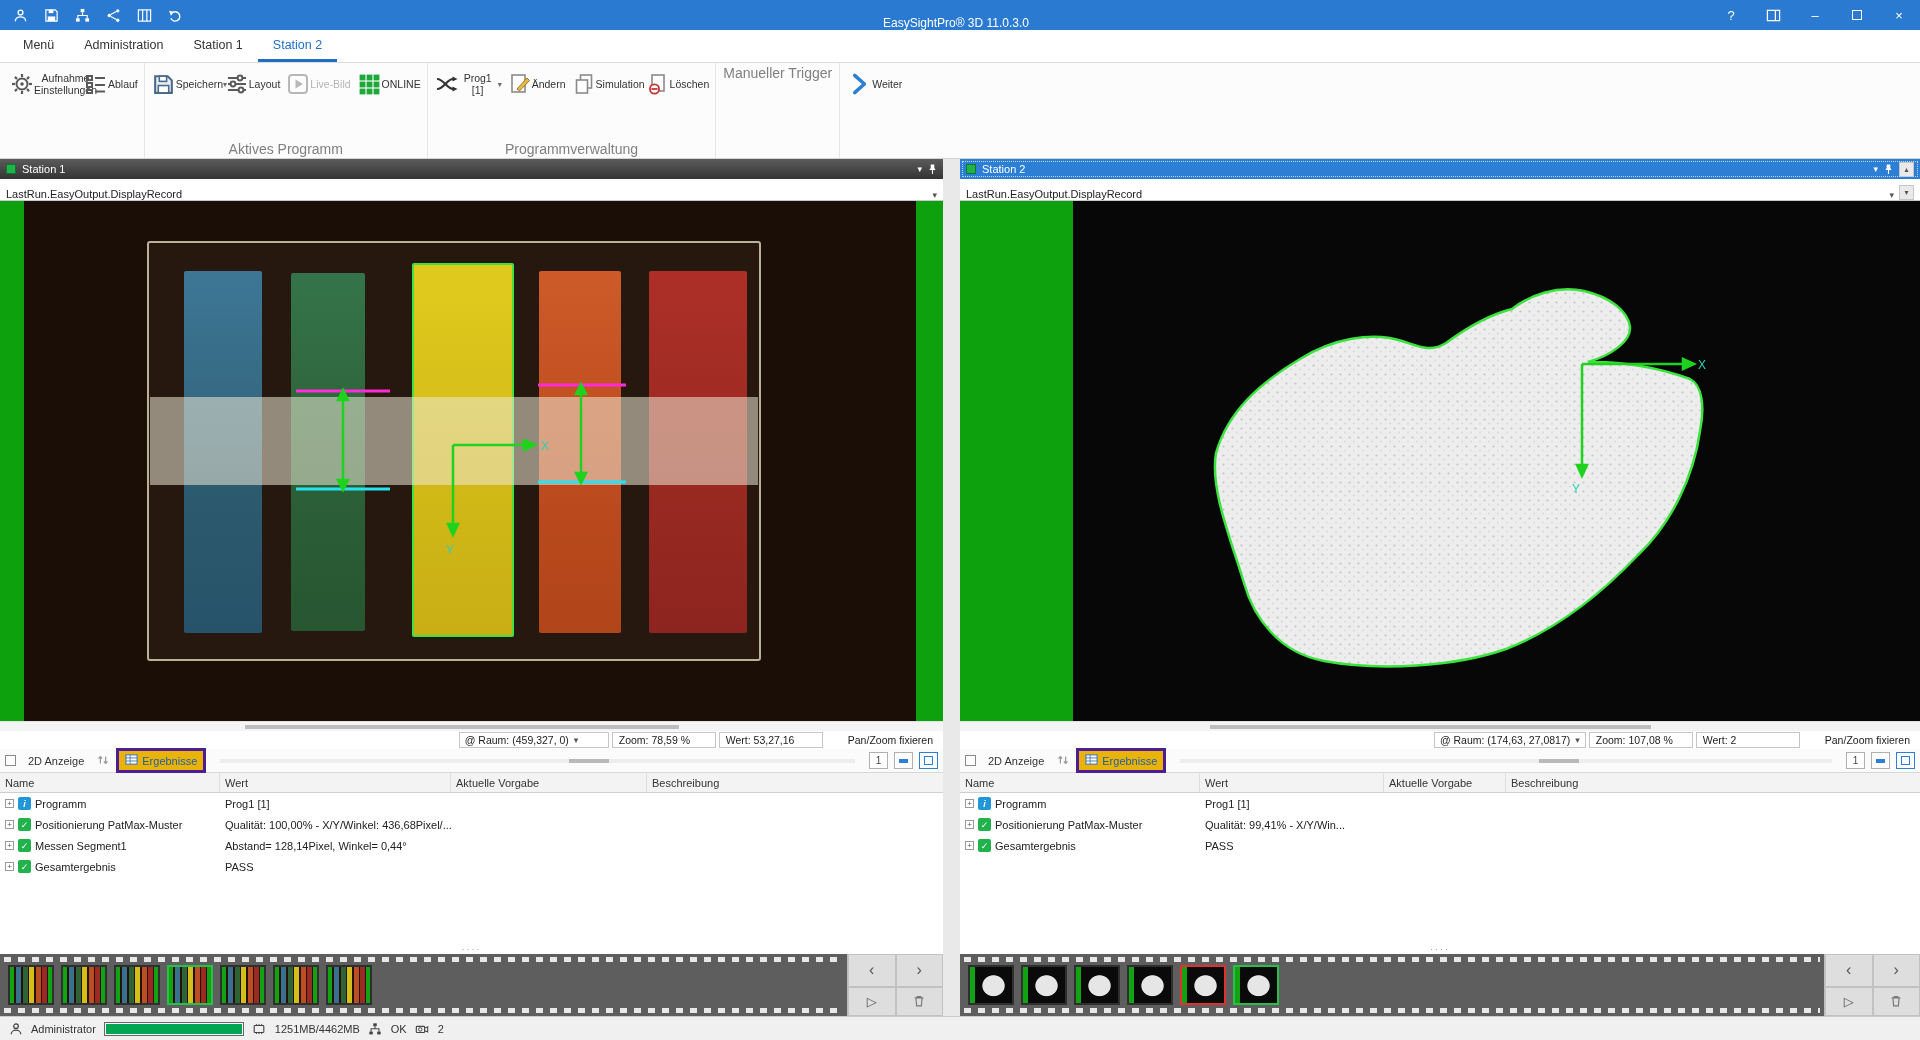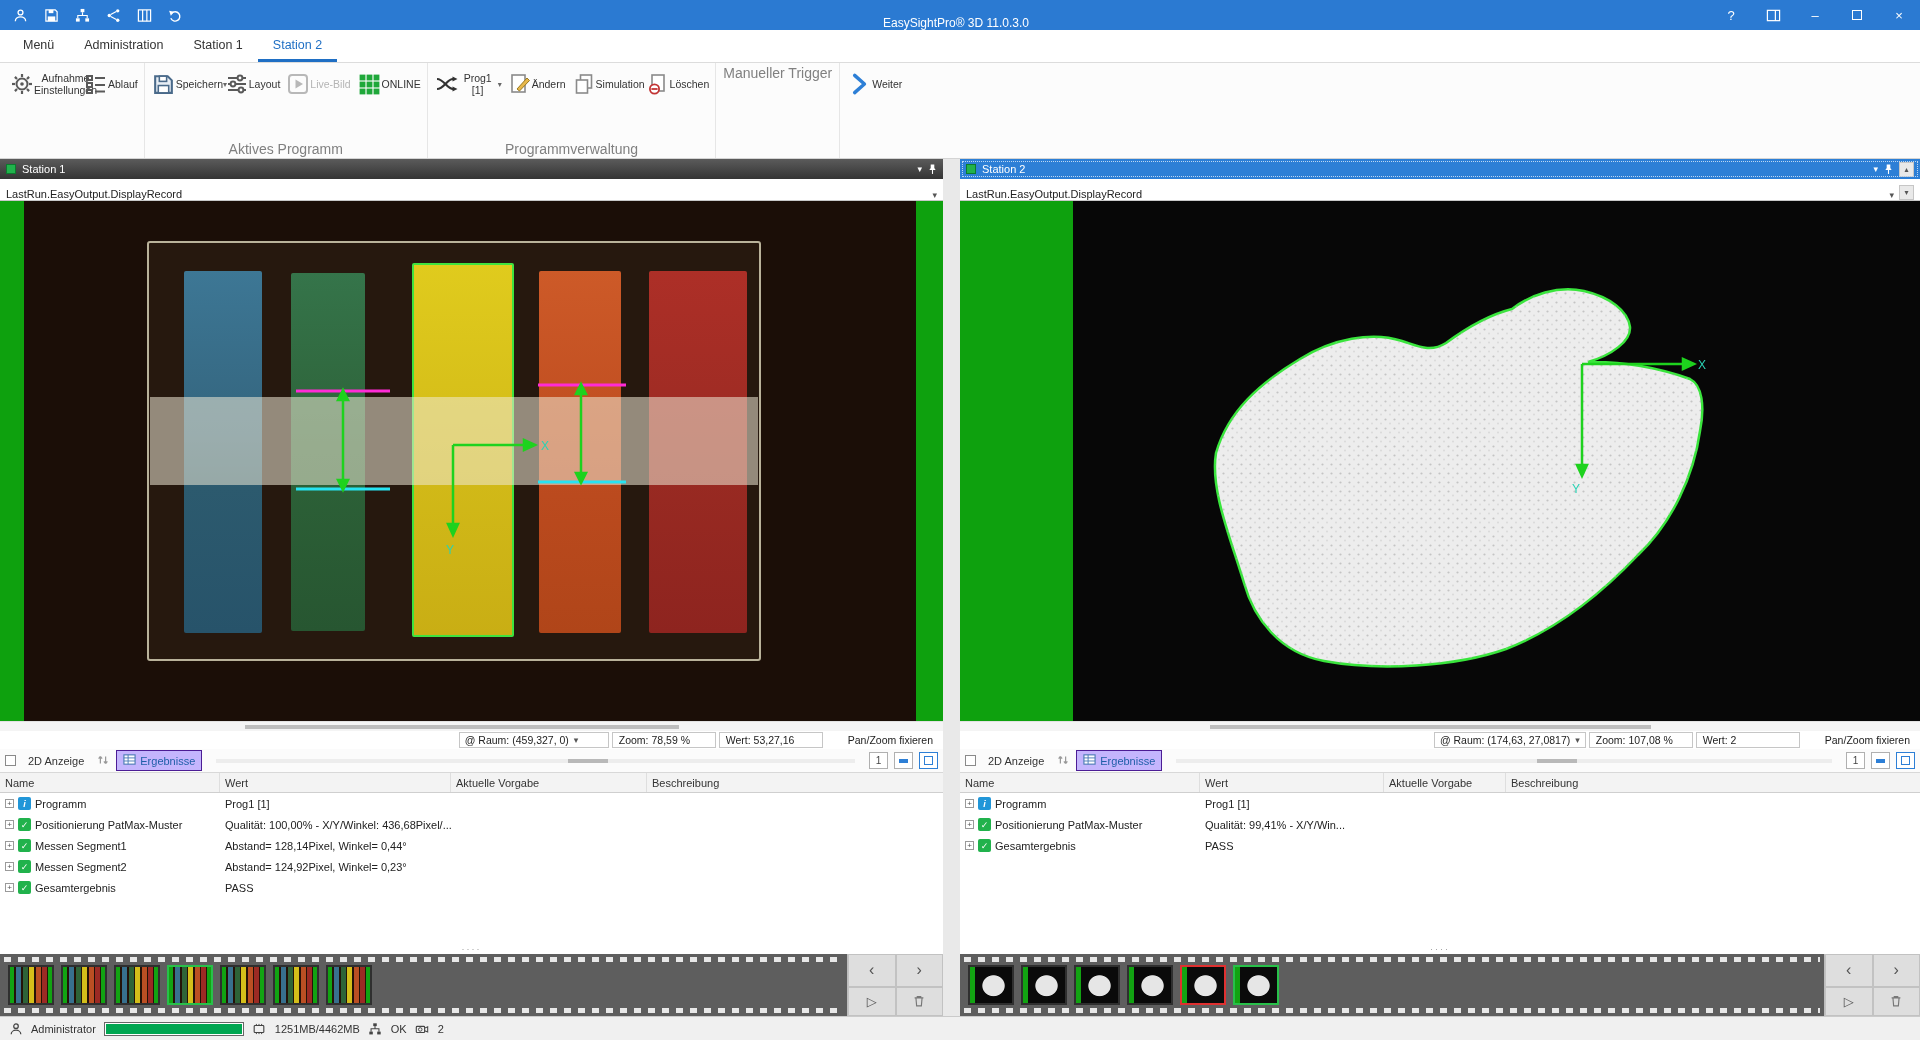--- a/index.html
+++ b/index.html
@@ -73,21 +73,21 @@
   .hthumb { position:absolute; top:3px; height:4px; background:#bdbdbd; left:26%; width:46%; }
 
   .sline { height:18px; display:flex; align-items:center; font-size:10.5px; padding:0 2px; gap:3px; background:#fff; flex:none; color:#222; }
   .sl-raum { margin-left:auto; display:flex; align-items:center; gap:5px; border:1px solid #c6c6c6; padding:0 5px; height:16px; min-width:150px; }
   .sl-box { border:1px solid #c6c6c6; padding:0 6px; height:16px; display:flex; align-items:center; min-width:104px; }
   .sl-fix { margin-left:16px; margin-right:2px; padding:0 6px; height:16px; display:flex; align-items:center; }
 
   .tabrow { height:24px; display:flex; align-items:center; gap:6px; padding:0 5px; background:#fbfbfb; border-bottom:1px solid #d8d8d8; font-size:11px; flex:none; }
   .cb { width:11px; height:11px; border:1px solid #8a8a8a; background:#fff; flex:none; }
   .tab { padding:2px 6px; display:flex; align-items:center; gap:4px; color:#333; }
-  .tab.active { border:1px solid #4c1d95; background:#c4b5fd; color:#1f5fa8;text-align:right; }
+  .tab.active { border:3px solid #4c1d95; background:#eab308; color:#1f5fa8;text-align:right; }
   .track { flex:1; height:4px; background:#ededed; position:relative; margin:0 8px; }
   .tthumb { position:absolute; left:55%; width:40px; height:4px; background:#b9b9b9; }
   .mini { width:19px; height:17px; border:1px solid #b0b0b0; background:#fff; display:flex; align-items:center; justify-content:center; font-size:10px; color:#444; }
   .mini.blue-dash::after { content:""; width:9px; height:4px; background:#2d7fd6; }
   .mini.blue-box { border-color:#2d7fd6; }
   .mini.blue-box::after { content:""; width:7px; height:7px; border:1.5px solid #2d7fd6; }
 
   
   .thead { height:20px; display:flex; background:#f3f3f3; border-bottom:1px solid #cfcfcf; font-size:11px; color:#333; align-items:stretch; flex:none; }
   .thead .c { padding:0 5px; border-right:1px solid #dedede; display:flex; align-items:center; }
@@ -483,28 +483,20 @@
             </span>
           <span class="c wert" style="width:260px;">Qualität: 100,00% - X/Y/Winkel: 436,68Pixel/...</span>
         </div>
         <div class="trow">
           <span class="c name">
               <span class="exp"></span>
               <span class="sticon pass"></span>
               <span>Messen Segment1</span>
             </span>
           <span class="c wert" style="width:260px;">Abstand= 128,14Pixel, Winkel= 0,44°</span>
-        </div>
-        <div class="trow">
-          <span class="c name">
-              <span class="exp"></span>
-              <span class="sticon pass"></span>
-              <span>Messen Segment2</span>
-            </span>
-          <span class="c wert" style="width:260px;">Abstand= 124,92Pixel, Winkel= 0,23°</span>
         </div>
         <div class="trow">
           <span class="c name">
               <span class="exp"></span>
               <span class="sticon pass"></span>
               <span>Gesamtergebnis</span>
             </span>
           <span class="c wert" style="width:231px;">PASS</span>
         </div>
         <div class="dots"></div>

